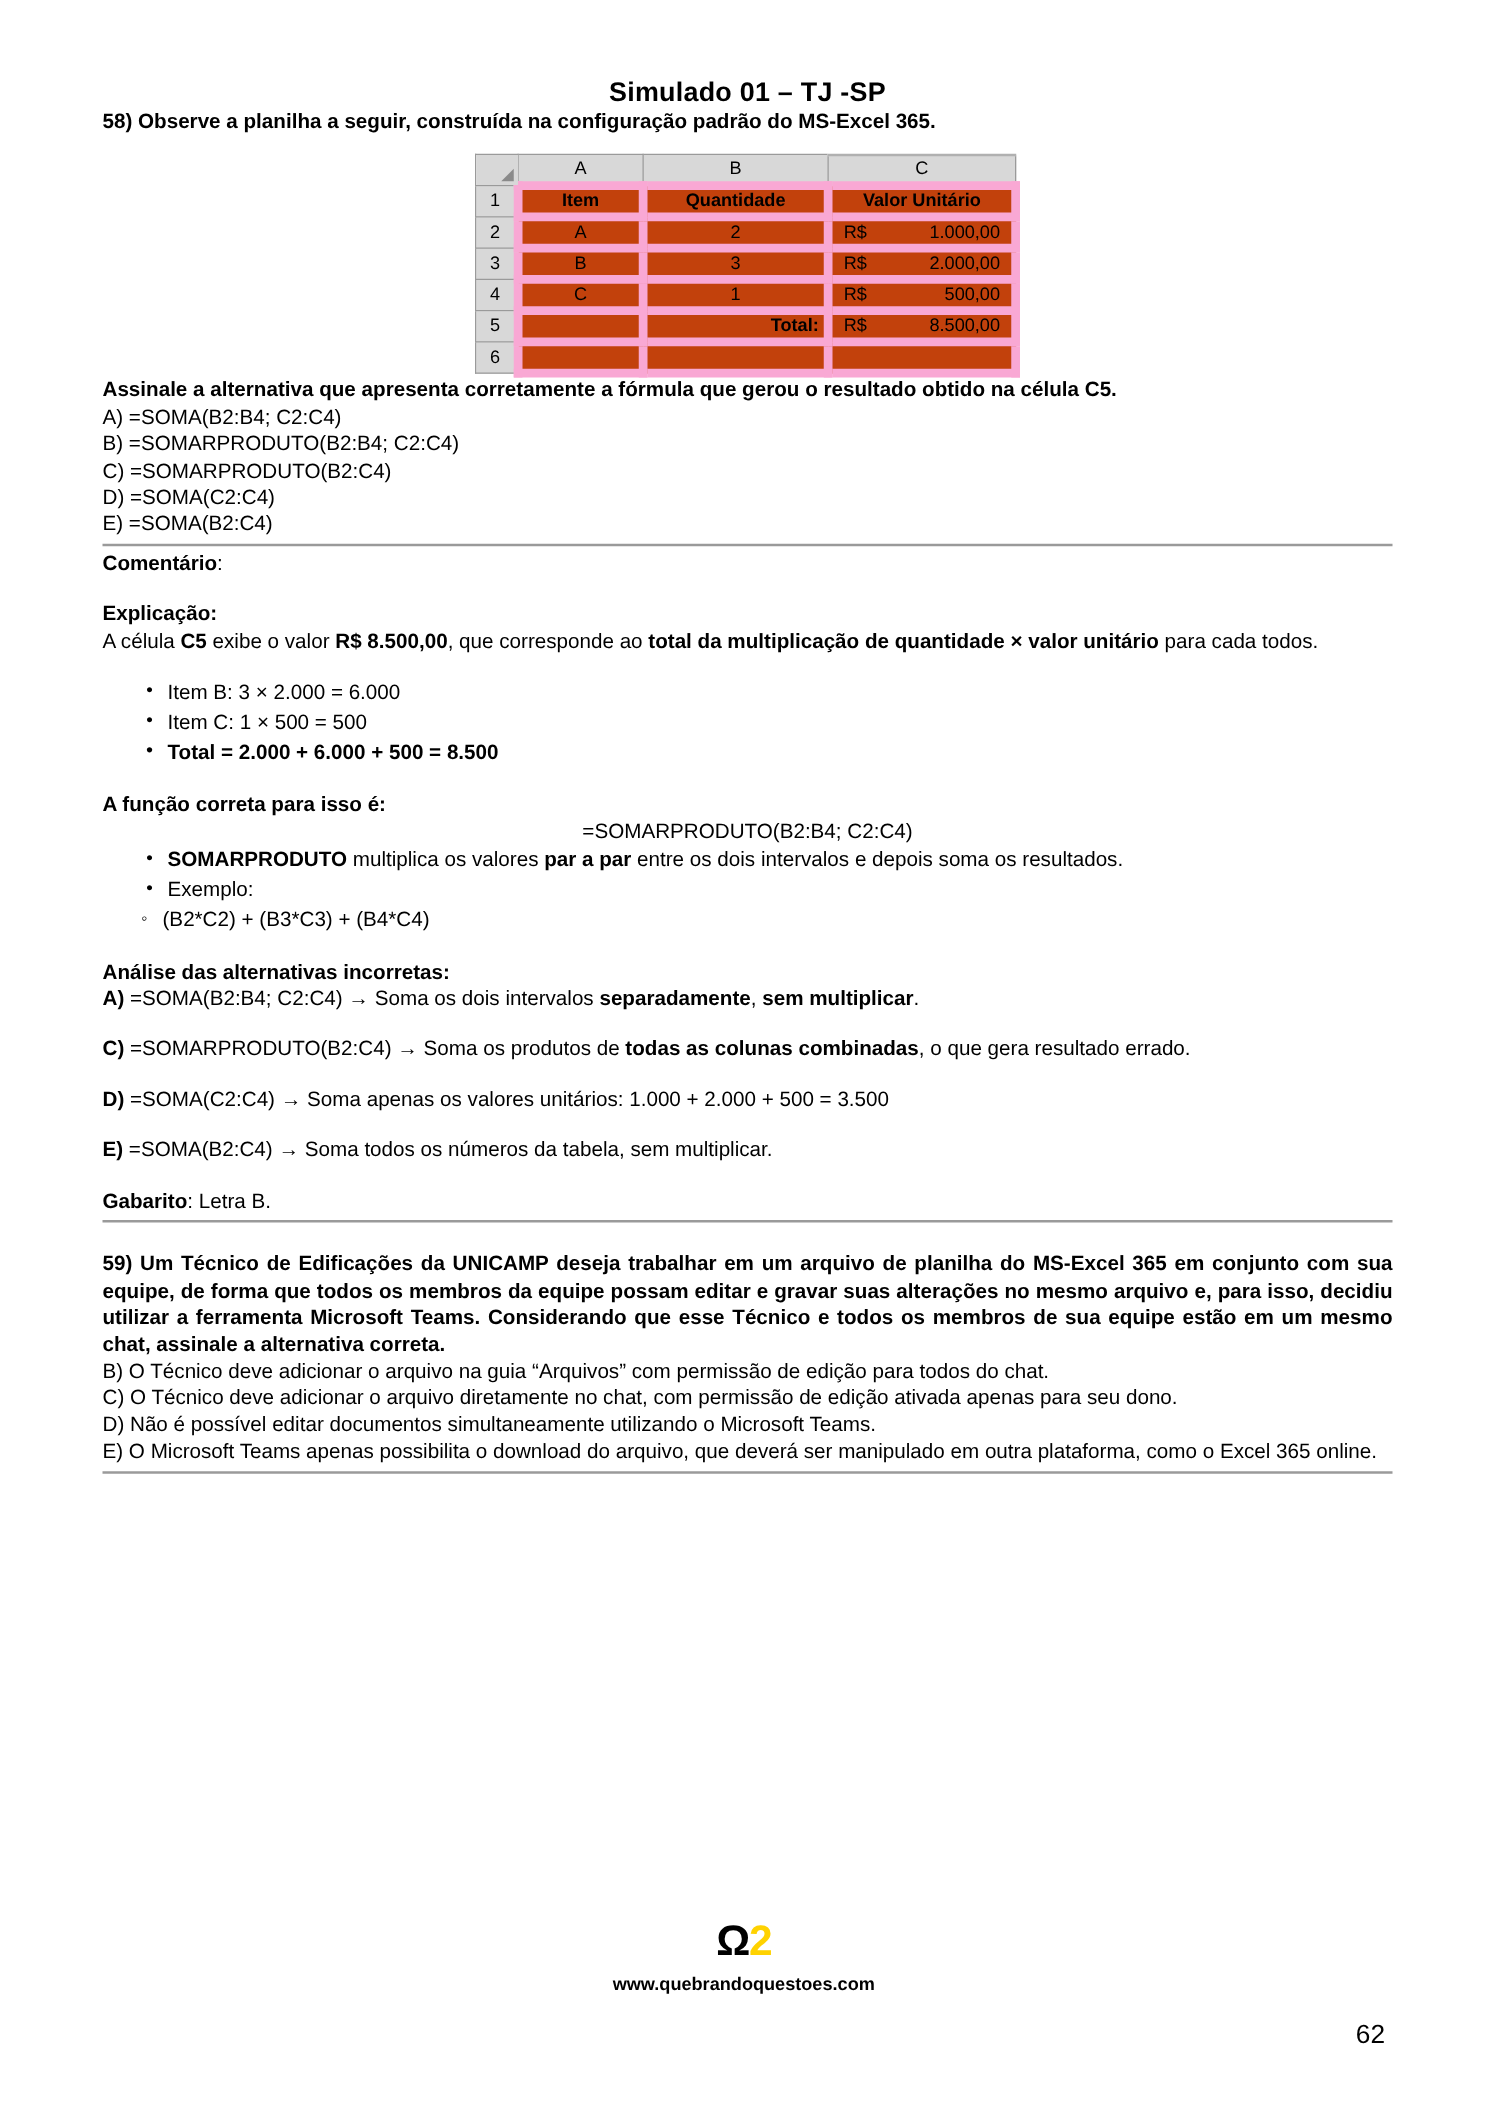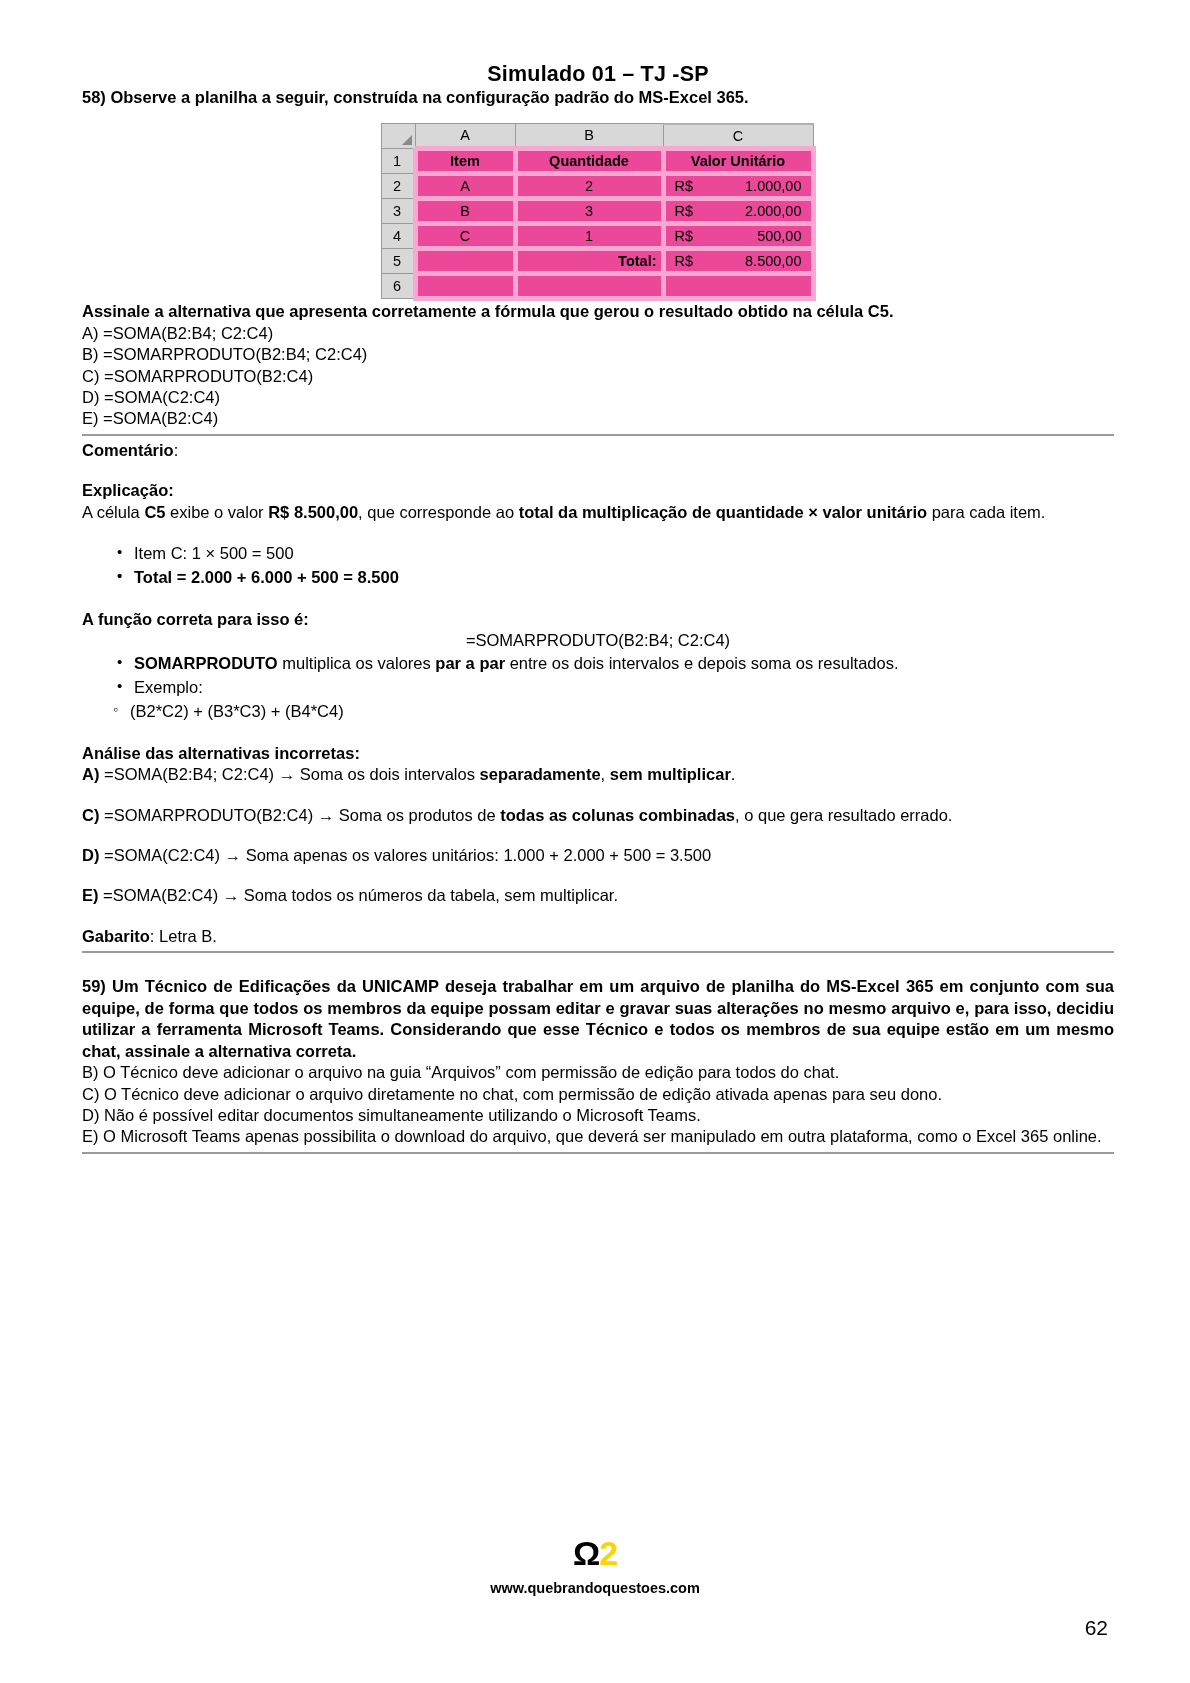--- a/index.html
+++ b/index.html
@@ -37,25 +37,25 @@
     display: flex;
     justify-content: center;
     margin-top: 14px;
   }
   table.sheet {
     border-collapse: collapse;
     font-size: 14.5px;
     table-layout: fixed;
   }
   table.sheet td, table.sheet th {
-    border: 5px solid #f9a8d4;
+    border: 7px solid #f9a8d4;
     height: 25px;
     padding: 0 4px;
     font-weight: normal;
-    background: #ec4899;
+    background: #c2410c;
     vertical-align: middle;
   }
   .colhdr {
     background: #d8d8d8 !important;
     border: 1px solid #9a9a9a !important;
     text-align: center;
     font-size: 14.5px;
     color: #000;
     height: 22px;
   }
@@ -273,26 +273,27 @@
     </div>
 
     <hr class="rule">
 
     <p class="tight"><span class="b">Comentário</span><span>:</span></p>
 
     <div class="mt-blank"></div>
 
     <p class="tight b">Explicação:</p>
 
-    <p class="tight just"><span>A célula </span><span class="b">C5</span><span> exibe o valor </span><span class="b">R$ 8.500,00</span><span>, que corresponde ao </span><span class="b">total da multiplicação de quantidade × valor unitário</span><span> para cada item.</span></p>
+    <p class="tight just"><span>A célula </span><span class="b">C5</span><span> exibe o valor </span><span class="b">R$ 8.500,00</span><span>, que corresponde ao </span><span class="b">total da multiplicação de quantidade × valor unitário</span><span> para cada todos.</span></p>
 
     <div class="mt-blank"></div>
 
 
     <ul class="bul">
+      <li>Item B: 3 × 2.000 = 6.000</li>
       <li>Item C: 1 × 500 = 500</li>
       <li class="b">Total = 2.000 + 6.000 + 500 = 8.500</li>
     </ul>
 
     <div class="mt-blank"></div>
 
     <p class="tight b">A função correta para isso é:</p>
     <p class="tight center-line">=SOMARPRODUTO(B2:B4; C2:C4)</p>
 
     <ul class="bul">

